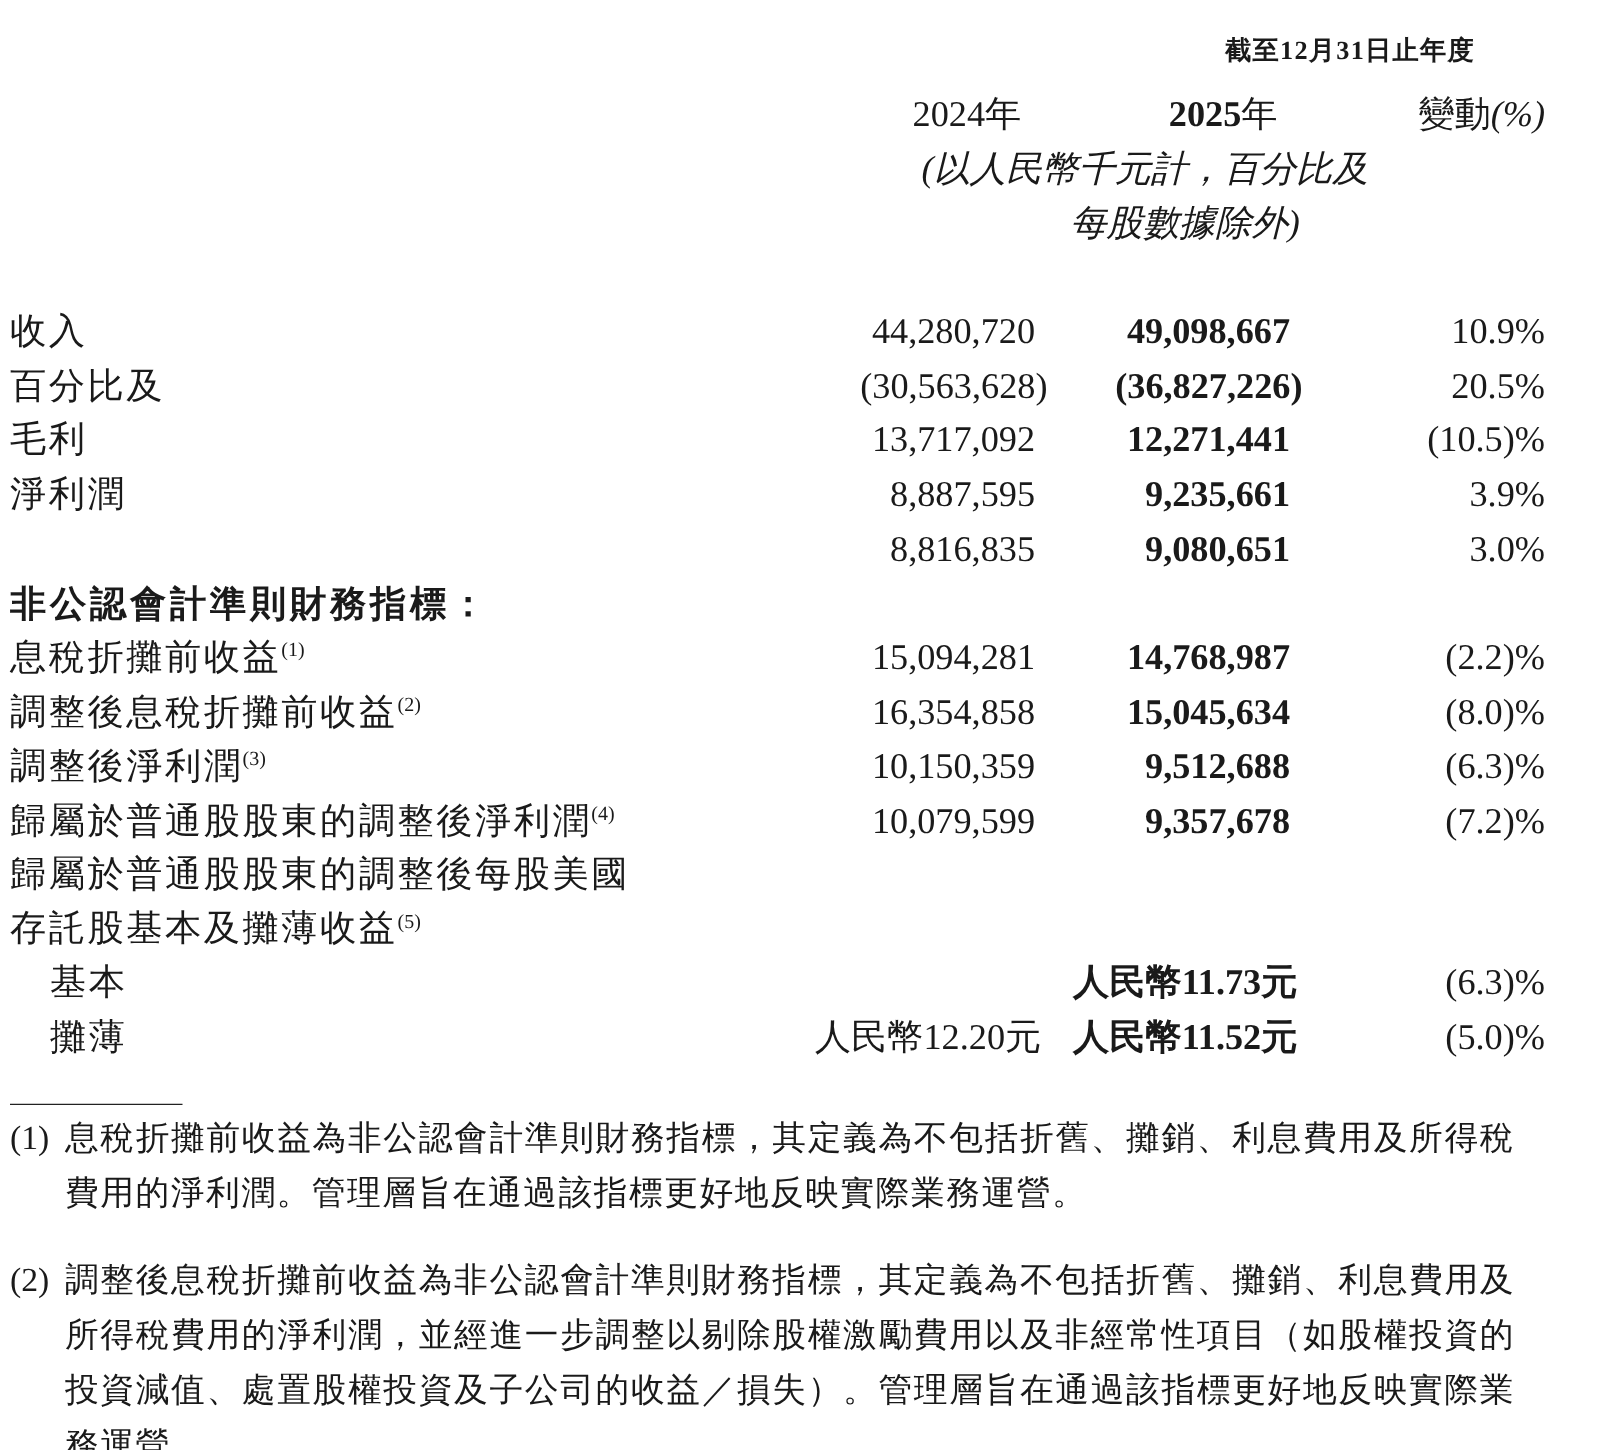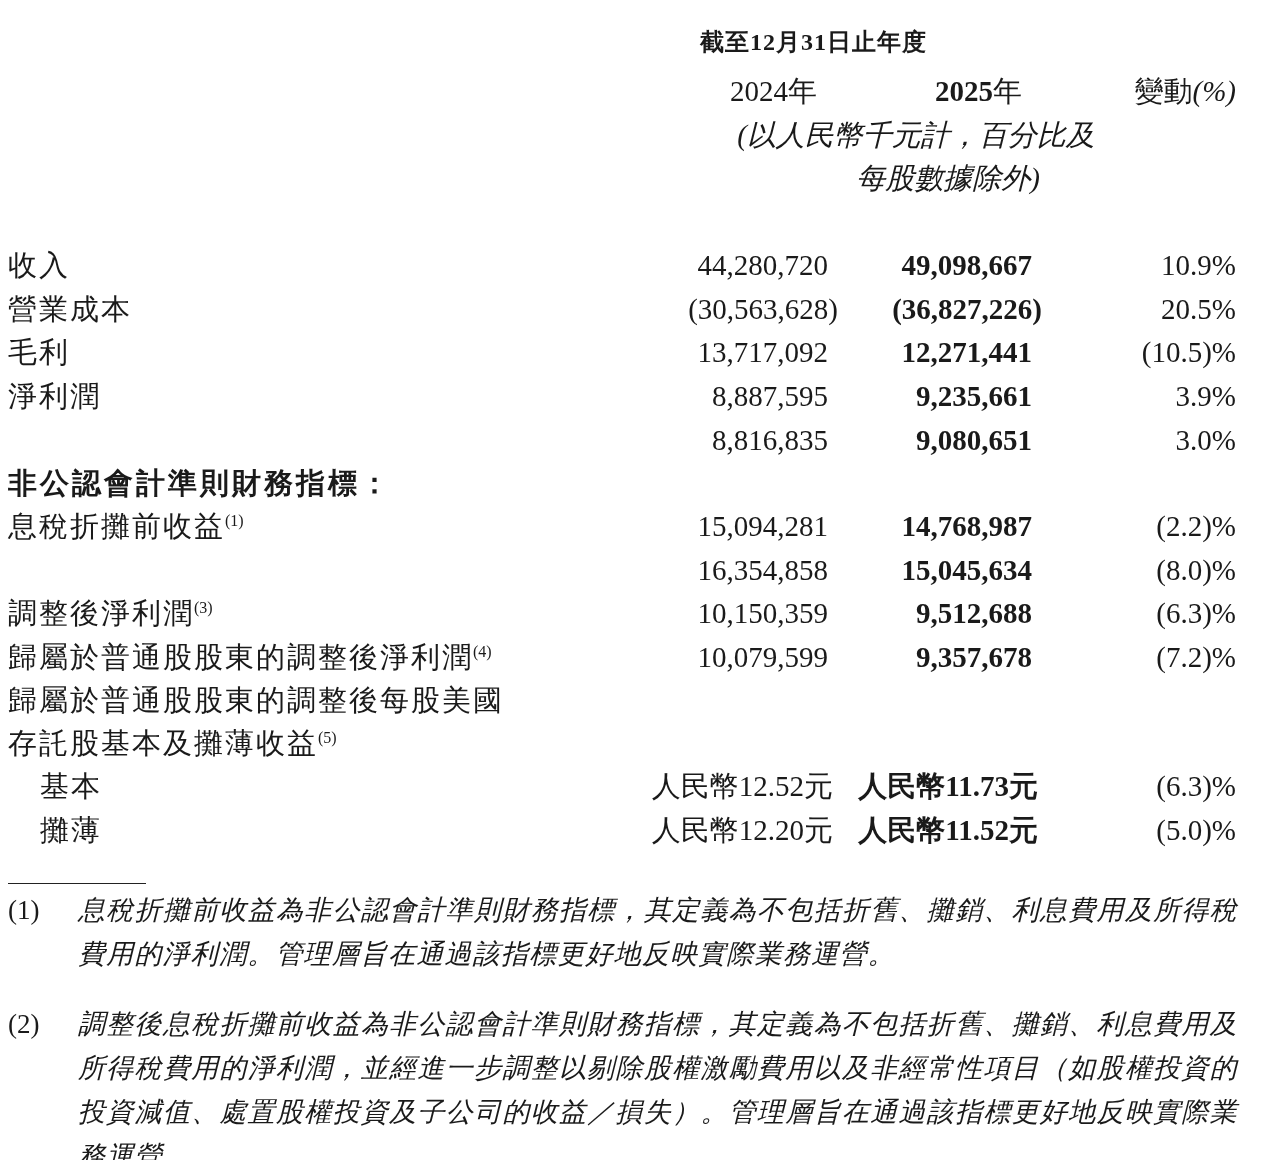--- a/index.html
+++ b/index.html
@@ -13,22 +13,22 @@
       position: relative;
       overflow: hidden;
       color: #1a1a1a;
       font-family: "Liberation Serif", "DejaVu Serif", serif;
     }
     .header-title {
       position: absolute;
       top: 26px;
       left: 700px;
       width: 480px;
-      text-align: left;
-      font-size: 24px;
+      text-align: right;
+      font-size: 21px;
       font-weight: bold;
       letter-spacing: 1px;
     }
     .col-head {
       position: absolute;
       top: 72px;
       font-size: 29px;
     }
     .col-head.y2024 { left: 730px; }
     .col-head.y2025 { left: 935px; font-weight: bold; }
@@ -106,25 +106,24 @@
       width: 1240px;
       font-size: 27px;
       line-height: 44px;
     }
     .footnote .num {
       position: absolute;
       left: 0;
       top: 0;
     }
     .footnote .text {
-      margin-left: 70px;
+      margin-left: 44px;
       width: 1160px;
       letter-spacing: 1.2px;
       text-align: justify;
-      font-style: italic;
     }
     .footnote.fn1 { top: 888px; }
     .footnote.fn2 { top: 1002px; }
   </style>
 </head>
 <body>
 
 <div class="header-title">截至12月31日止年度</div>
 
 <div class="col-head y2024">2024年</div>
@@ -134,21 +133,21 @@
 <div class="unit-note l1">(以人民幣千元計，百分比及</div>
 <div class="unit-note l2">每股數據除外)</div>
 
 <div class="row" style="top:243px">
   <span class="label">收入</span>
   <span class="v2024">44,280,720</span>
   <span class="v2025">49,098,667</span>
   <span class="chg">10.9%</span>
 </div>
 <div class="row" style="top:287px">
-  <span class="label">營業成本</span>
+  <span class="label">百分比及</span>
   <span class="v2024 paren">(30,563,628)</span>
   <span class="v2025 paren">(36,827,226)</span>
   <span class="chg">20.5%</span>
 </div>
 <div class="row" style="top:330px">
   <span class="label">毛利</span>
   <span class="v2024">13,717,092</span>
   <span class="v2025">12,271,441</span>
   <span class="chg">(10.5)%</span>
 </div>
@@ -168,20 +167,21 @@
   <span class="label bold">非公認會計準則財務指標：</span>
 </div>
 
 <div class="row" style="top:504px">
   <span class="label"><span>息稅折攤前收益</span><sup>(1)</sup></span>
   <span class="v2024">15,094,281</span>
   <span class="v2025">14,768,987</span>
   <span class="chg">(2.2)%</span>
 </div>
 <div class="row" style="top:548px">
+  <span class="label"><span>調整後息稅折攤前收益</span><sup>(2)</sup></span>
   <span class="v2024">16,354,858</span>
   <span class="v2025">15,045,634</span>
   <span class="chg">(8.0)%</span>
 </div>
 <div class="row" style="top:591px">
   <span class="label"><span>調整後淨利潤</span><sup>(3)</sup></span>
   <span class="v2024">10,150,359</span>
   <span class="v2025">9,512,688</span>
   <span class="chg">(6.3)%</span>
 </div>
@@ -194,21 +194,20 @@
 
 <div class="row" style="top:678px">
   <span class="label">歸屬於普通股股東的調整後每股美國</span>
 </div>
 <div class="row" style="top:721px">
   <span class="label"><span>存託股基本及攤薄收益</span><sup>(5)</sup></span>
 </div>
 
 <div class="row" style="top:764px">
   <span class="label indent">基本</span>
-  <span class="v2024 eps"><span>人民幣</span><span>12.52</span><span>元</span></span>
   <span class="v2025 eps"><span>人民幣</span><span>11.73</span><span>元</span></span>
   <span class="chg">(6.3)%</span>
 </div>
 <div class="row" style="top:808px">
   <span class="label indent">攤薄</span>
   <span class="v2024 eps"><span>人民幣</span><span>12.20</span><span>元</span></span>
   <span class="v2025 eps"><span>人民幣</span><span>11.52</span><span>元</span></span>
   <span class="chg">(5.0)%</span>
 </div>
 

